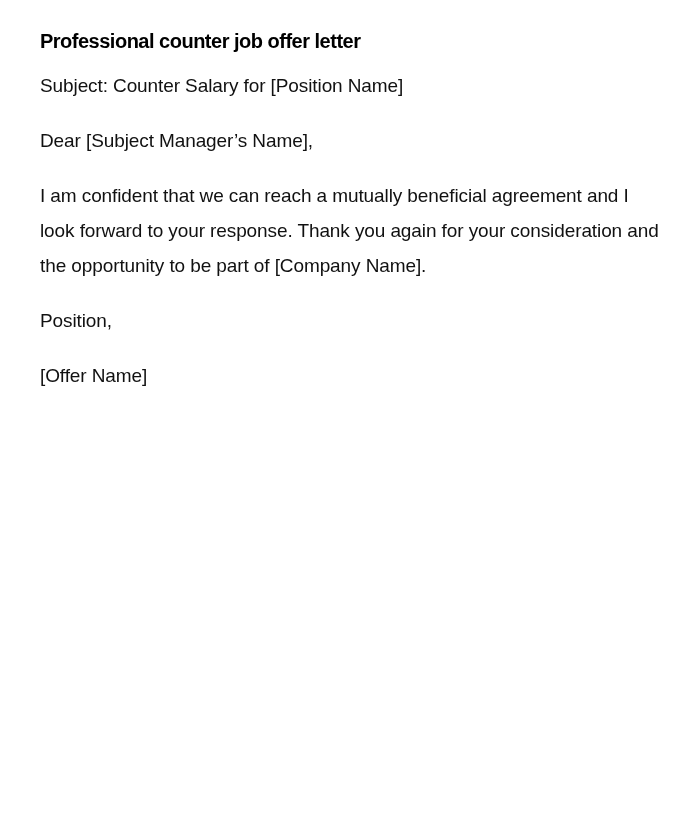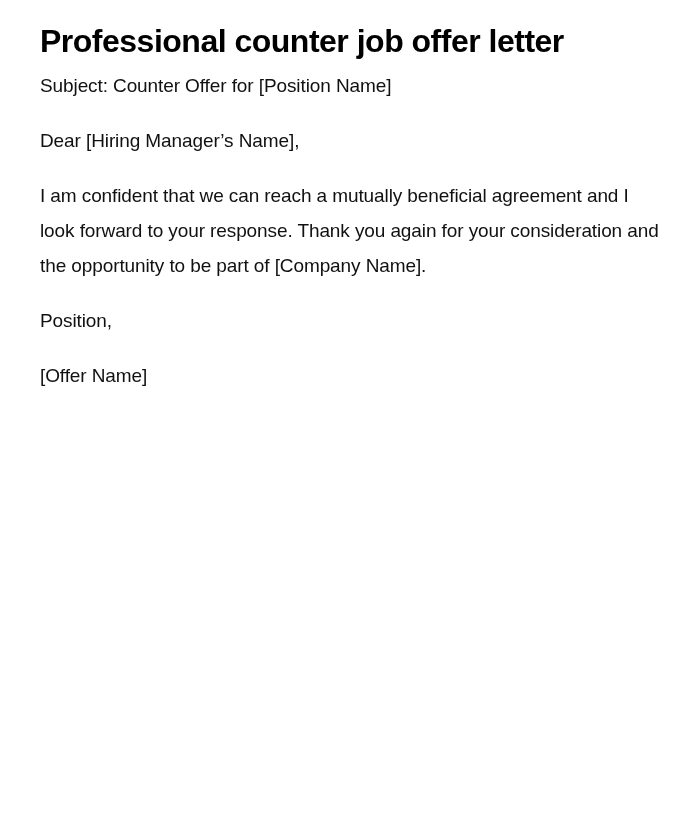--- a/index.html
+++ b/index.html
@@ -3,38 +3,38 @@
   <meta charset="utf-8">
   <style>
     html, body { margin: 0; padding: 0; background: #ffffff; }
     body { width: 700px; height: 832px; overflow: hidden; }
     .page {
       padding: 24px 40px 0 40px;
       color: #111111;
       font-family: "Liberation Sans", sans-serif;
     }
     .title {
-      font-size: 32px;
+      font-size: 20px;
       font-weight: bold;
       letter-spacing: -0.5px;
       margin: 0;
       line-height: 34px;
       color: #000000;
     }
     .para {
       font-size: 19px;
       line-height: 35px;
       margin: 10px 0 0 0;
       letter-spacing: -0.1px;
     }
     .para + .para { margin-top: 20px; }
   </style>
 </head>
 <body>
 
 <div class="page">
   <h1 class="title">Professional counter job offer letter</h1>
-  <p class="para">Subject: Counter Offer for [Position Name]</p>
-  <p class="para">Dear [Hiring Manager’s Name],</p>
+  <p class="para">Subject: Counter Salary for [Position Name]</p>
+  <p class="para">Dear [Subject Manager’s Name],</p>
   <p class="para">I am confident that we can reach a mutually beneficial agreement and I look forward to your response. Thank you again for your consideration and the opportunity to be part of [Company Name].</p>
   <p class="para">Position,</p>
   <p class="para">[Offer Name]</p>
 </div>
 
 </body></html>

